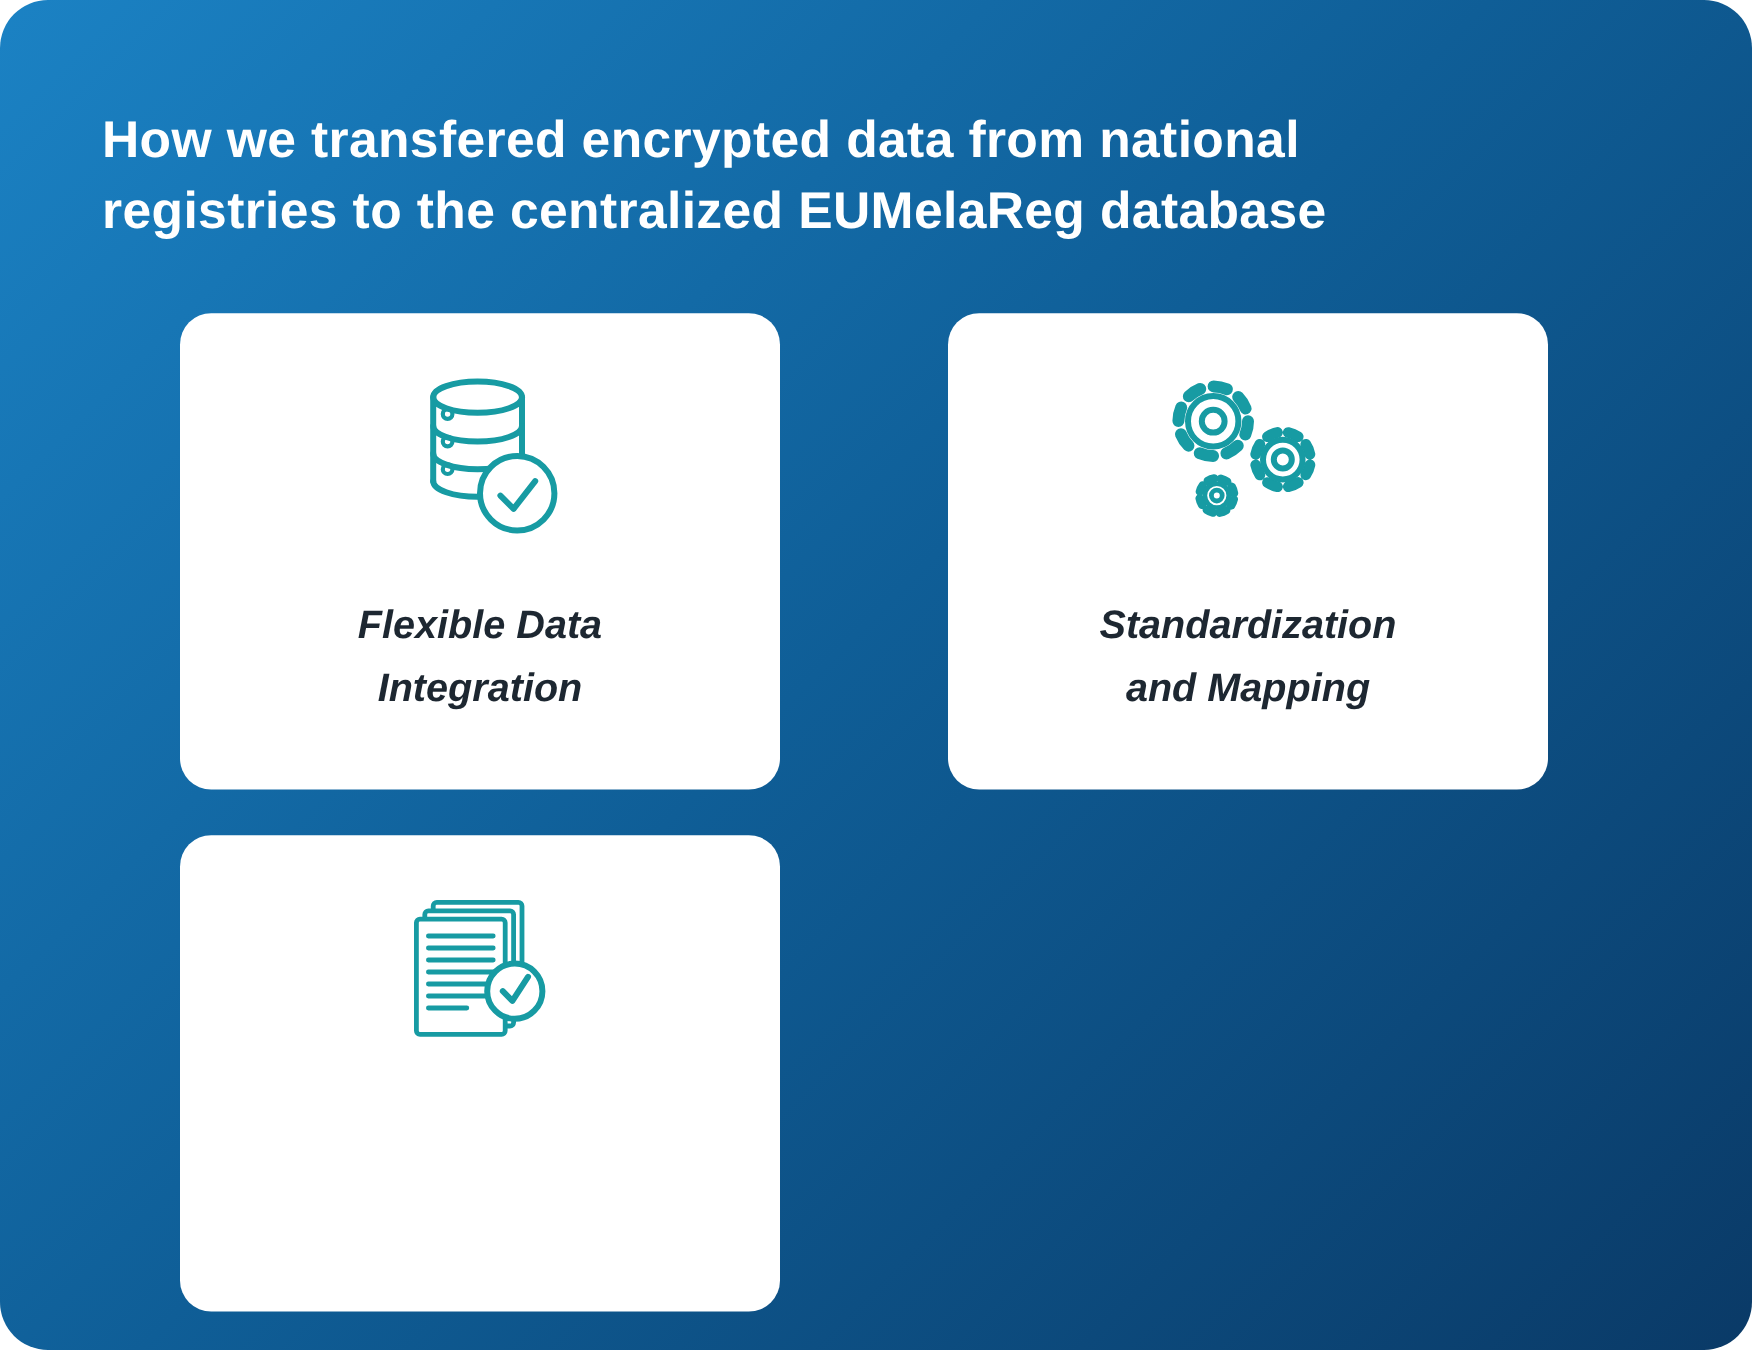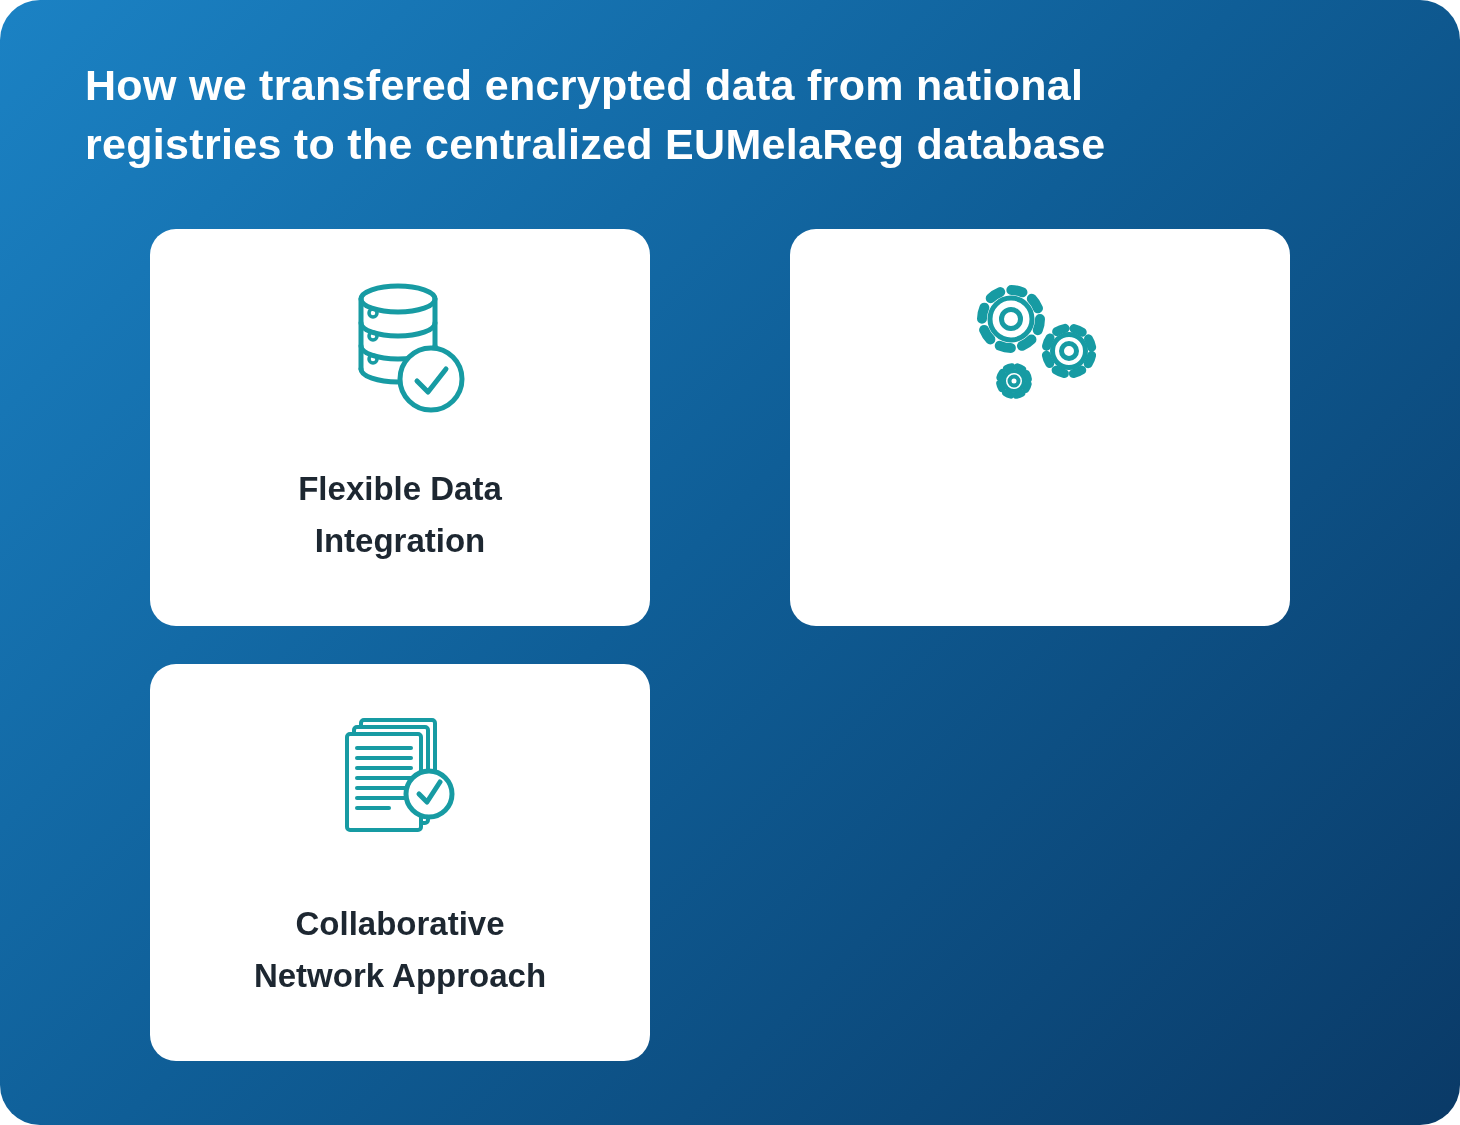--- a/index.html
+++ b/index.html
@@ -18,27 +18,29 @@
     overflow: hidden;
   }
   .title {
     padding: 56px 90px 0 85px;
     font-size: 43px;
     line-height: 1.38;
     font-weight: 700;
     letter-spacing: 0.3px;
     color: #ffffff;
     white-space: pre-line;
+    margin-top: 32px;
   }
   .grid {
     display: grid;
     grid-template-columns: 500px 500px;
     column-gap: 140px;
     row-gap: 38px;
     margin: 54px 0 0 150px;
+    font-style: italic;
   }
   .card {
     width: 500px;
     height: 397px;
     background: #ffffff;
     border-radius: 26px;
     display: flex;
     flex-direction: column;
     align-items: center;
     padding-top: 36px;
@@ -101,38 +103,38 @@
 
           <circle cx="104" cy="76" r="23" stroke-width="9" stroke-dasharray="9 9.06" transform="rotate(11 104 76)"></circle>
           <circle cx="104" cy="76" r="16.5" stroke-width="5"></circle>
           <circle cx="104" cy="76" r="7.5" stroke-width="5"></circle>
 
           <circle cx="49" cy="106" r="14.5" stroke-width="7" stroke-dasharray="5.7 5.7" transform="rotate(12 49 106)"></circle>
           <circle cx="49" cy="106" r="10" stroke-width="4"></circle>
           <circle cx="49" cy="106" r="4.5" stroke-width="4"></circle>
         </svg>
       </div>
+      <div class="card-label">Standardization
+and Mapping</div>
     </div>
 
 
     <div class="card">
       <div class="icon-wrap">
         <svg width="150" height="150" viewBox="0 0 150 150" fill="none" stroke="currentColor" stroke-width="4" stroke-linecap="round" stroke-linejoin="round">
           <rect x="36" y="10" width="74" height="96" rx="3"></rect>
           <rect x="29" y="17" width="74" height="96" rx="3" fill="#ffffff"></rect>
           <rect x="22" y="24" width="74" height="96" rx="3" fill="#ffffff"></rect>
           <line x1="32" y1="38" x2="86" y2="38"></line>
           <line x1="32" y1="48" x2="86" y2="48"></line>
           <line x1="32" y1="58" x2="86" y2="58"></line>
           <line x1="32" y1="68" x2="86" y2="68"></line>
           <line x1="32" y1="78" x2="86" y2="78"></line>
           <line x1="32" y1="88" x2="86" y2="88"></line>
           <line x1="32" y1="98" x2="64" y2="98"></line>
           <circle cx="104" cy="84" r="23" fill="#ffffff" stroke-width="5"></circle>
           <path d="M94 84 L102 92 L115 72" stroke-width="5"></path>
         </svg>
       </div>
-      <div class="card-label">Collaborative
-Network Approach</div>
     </div>
 
   </div>
 </div>
 
 </body></html>

